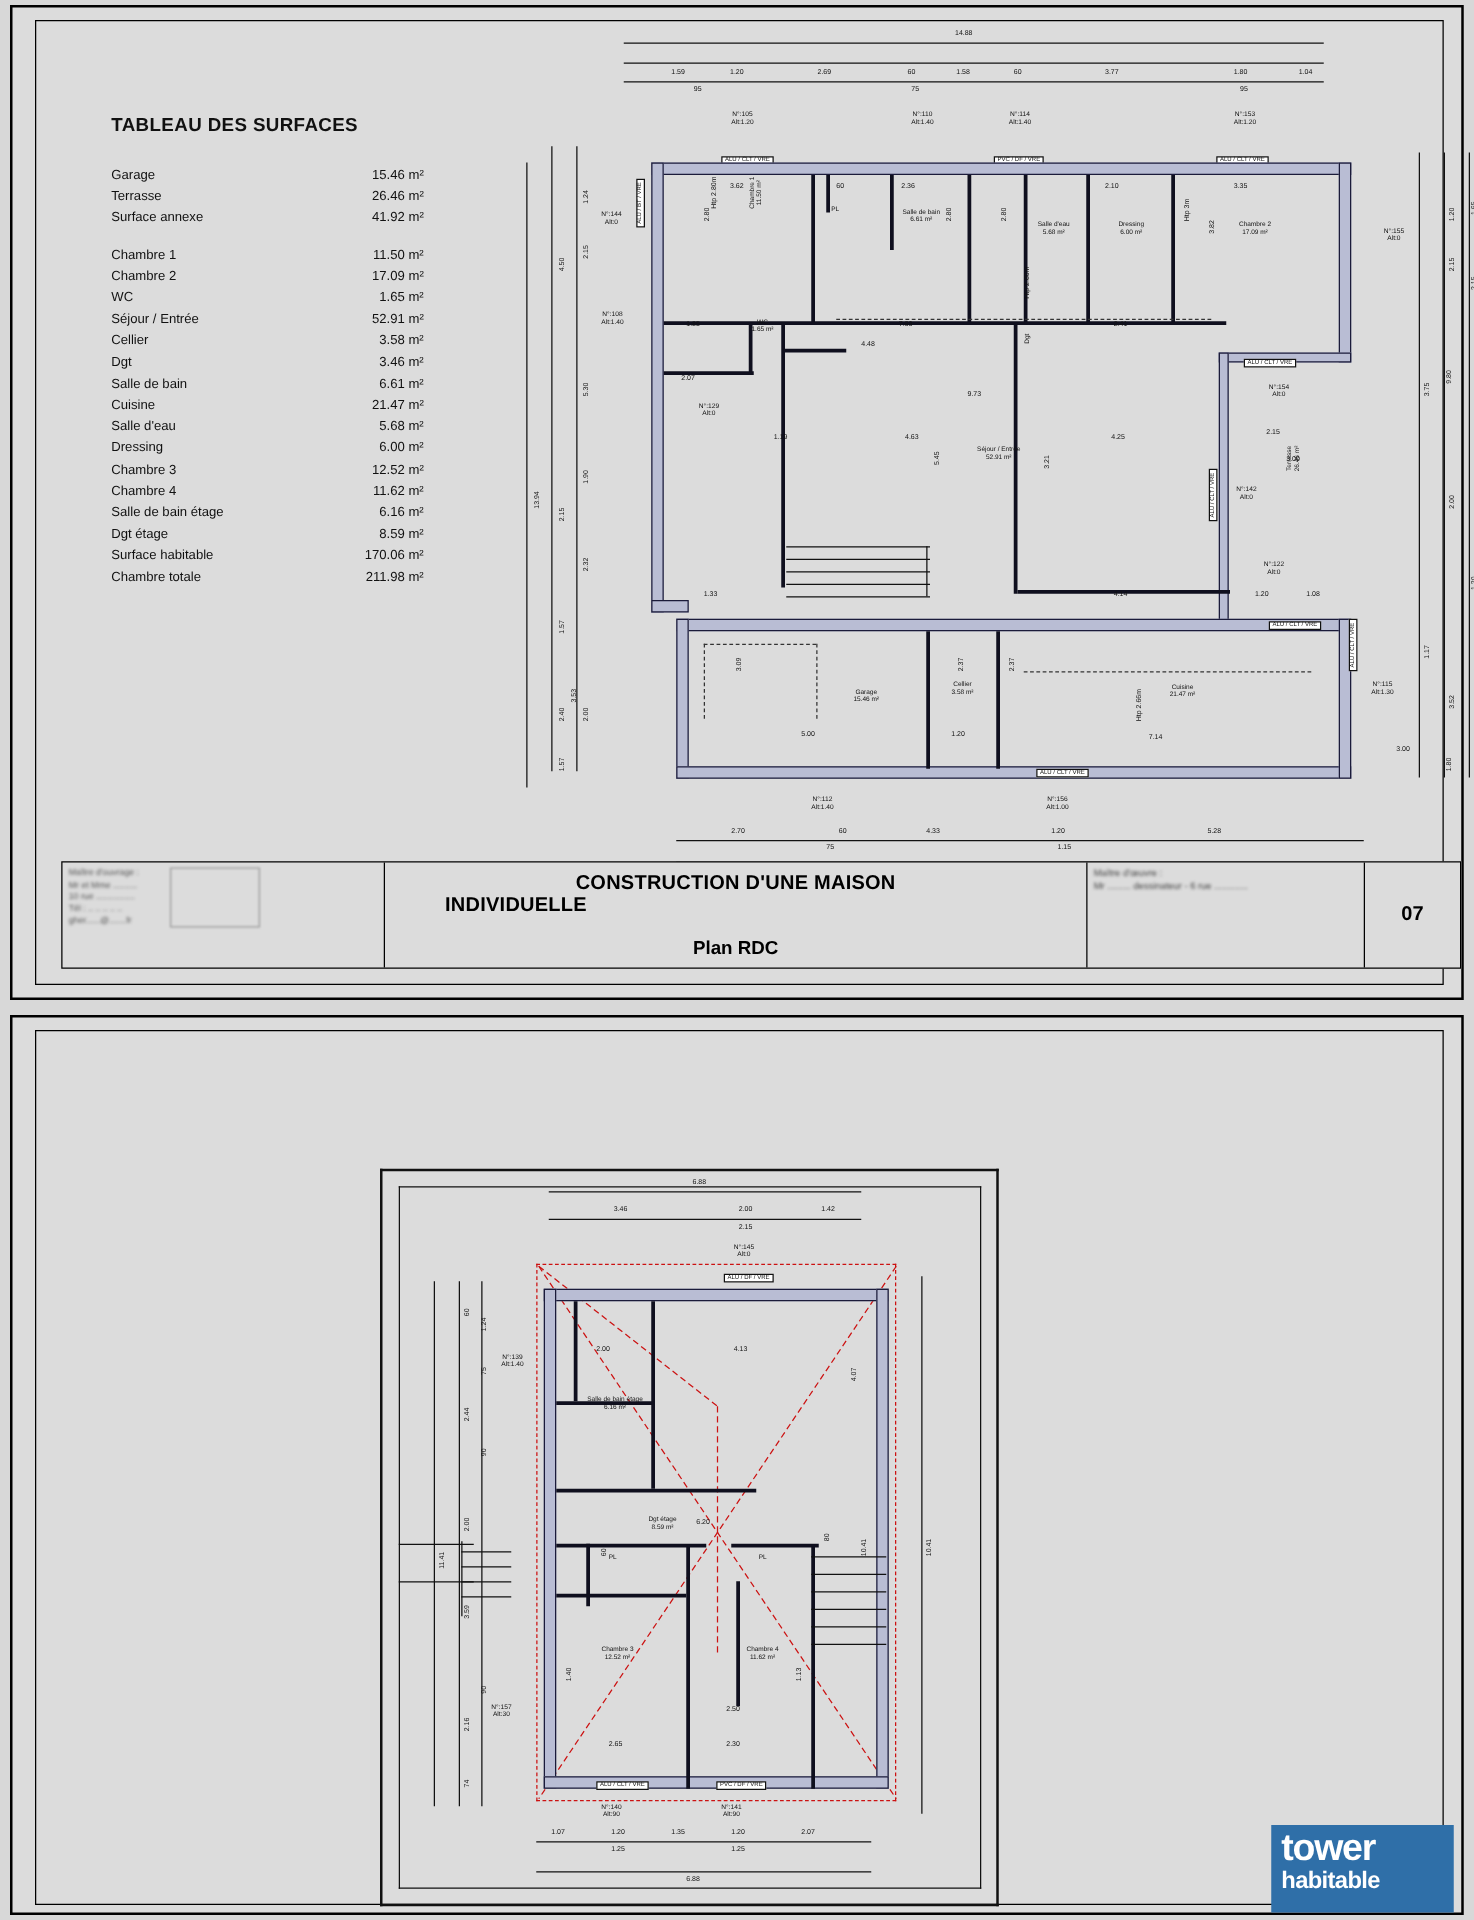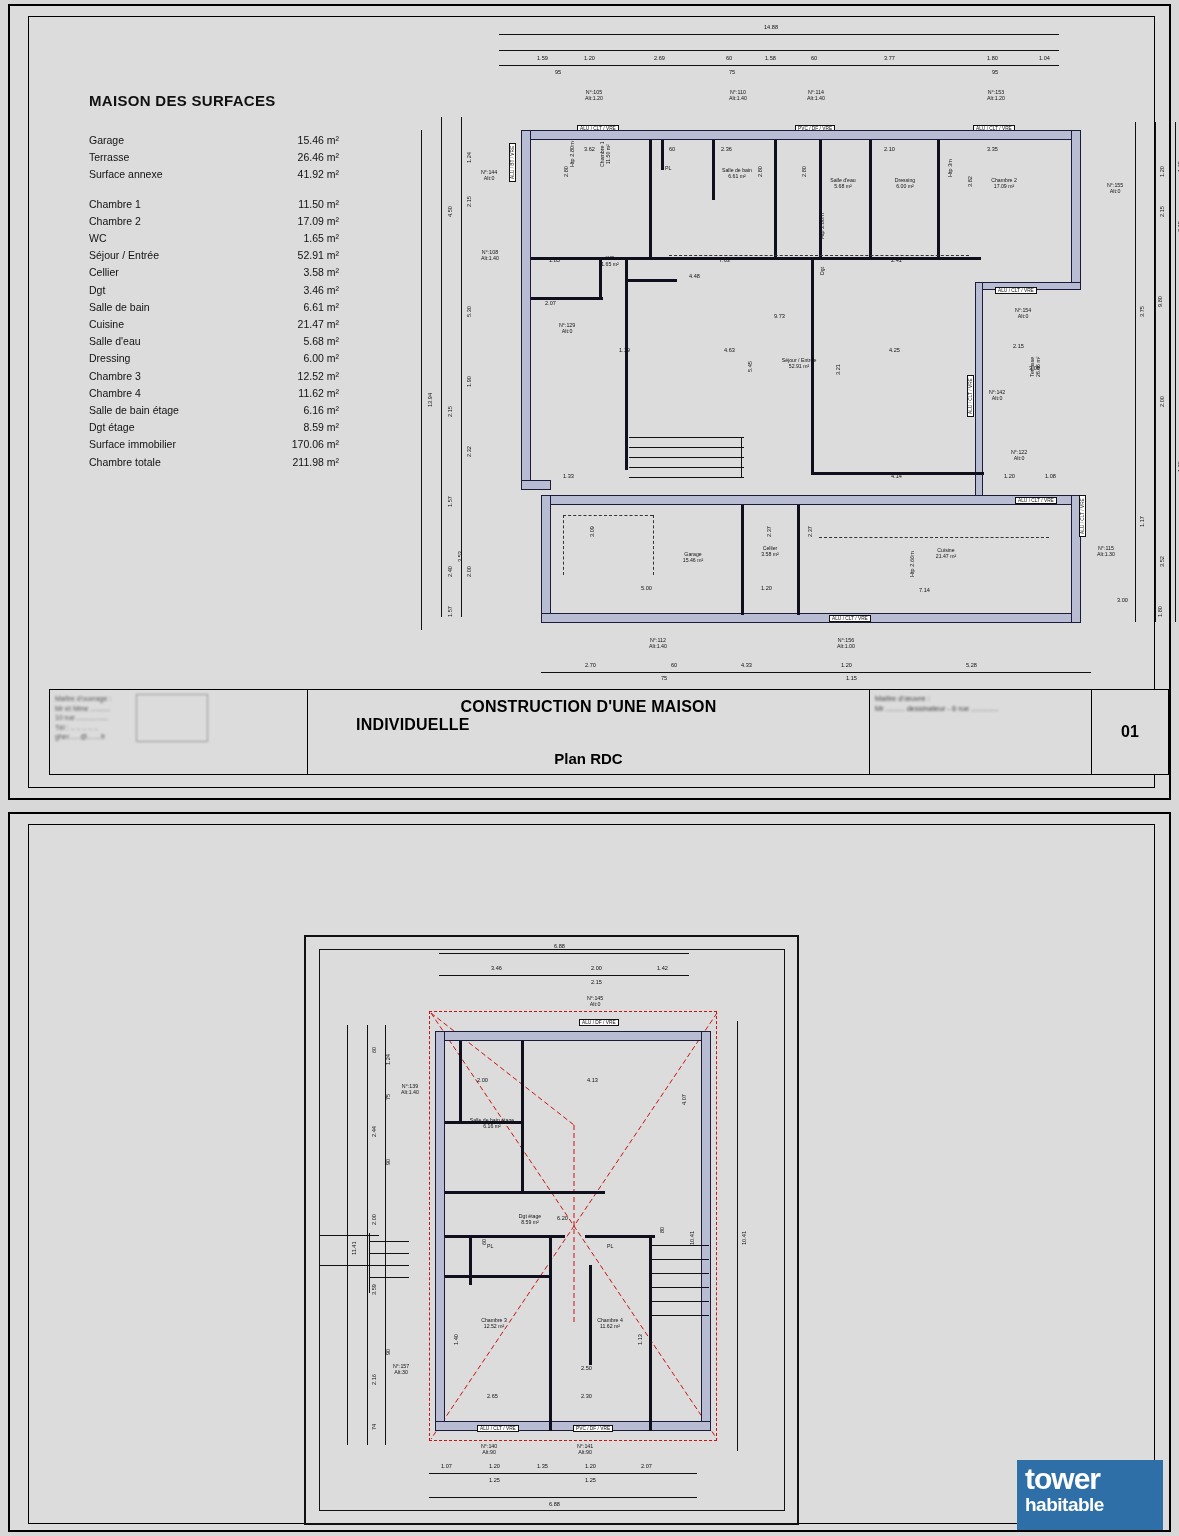--- a/index.html
+++ b/index.html
@@ -57,21 +57,21 @@
   .sheet3{position:absolute;left:8px;top:1532px;width:1163px;height:4px;}
 </style>
 </head>
 <body>
 
 <div class="page">
 
   <div class="sheet1">
     <div class="inner">
 
-      <div class="surface-title">MAISON DES SURFACES</div>
+      <div class="surface-title">TABLEAU DES SURFACES</div>
       <div class="surface-table">
         <div class="row">
             <span class="lbl">Garage</span>
             <span class="val">15.46 m²</span>
           </div>
         <div class="row">
             <span class="lbl">Terrasse</span>
             <span class="val">26.46 m²</span>
           </div>
         <div class="row">
@@ -129,21 +129,21 @@
           </div>
         <div class="row">
             <span class="lbl">Salle de bain étage</span>
             <span class="val">6.16 m²</span>
           </div>
         <div class="row">
             <span class="lbl">Dgt étage</span>
             <span class="val">8.59 m²</span>
           </div>
         <div class="row">
-            <span class="lbl">Surface immobilier</span>
+            <span class="lbl">Surface habitable</span>
             <span class="val">170.06 m²</span>
           </div>
         <div class="row">
             <span class="lbl">Chambre totale</span>
             <span class="val">211.98 m²</span>
           </div>
       </div>
 
       <div class="draw">
 
@@ -342,21 +342,21 @@
         </div>
         <div class="tb-main">
           <div class="l1">CONSTRUCTION D'UNE MAISON</div>
           <div class="l1" style="margin-top:0;align-self:flex-start;margin-left:48px;">INDIVIDUELLE</div>
           <div class="l2">Plan RDC</div>
         </div>
         <div class="tb-arch">
           <div class="blur">Maître d'œuvre :</div>
           <div class="blur">Mr ......... dessinateur - 6 rue .............</div>
         </div>
-        <div class="tb-num">01</div>
+        <div class="tb-num">07</div>
       </div>
 
     </div>
   </div>
 
   <div class="sheet2">
     <div class="inner">
       <div class="draw">
 
         <div class="line" style="left:275px;top:110px;width:495px;height:2px;"></div>

